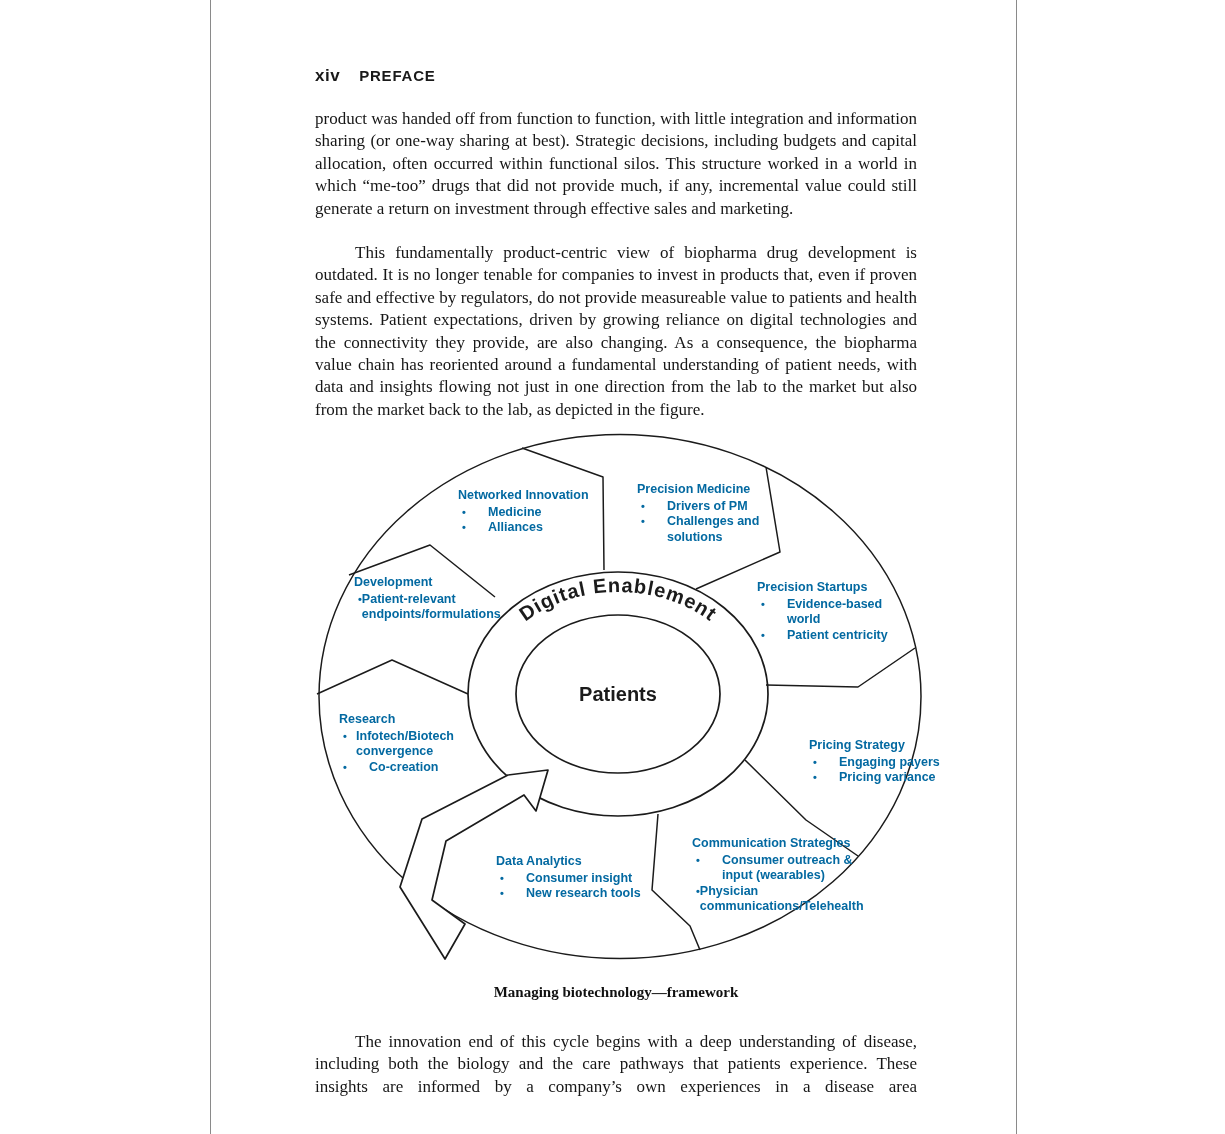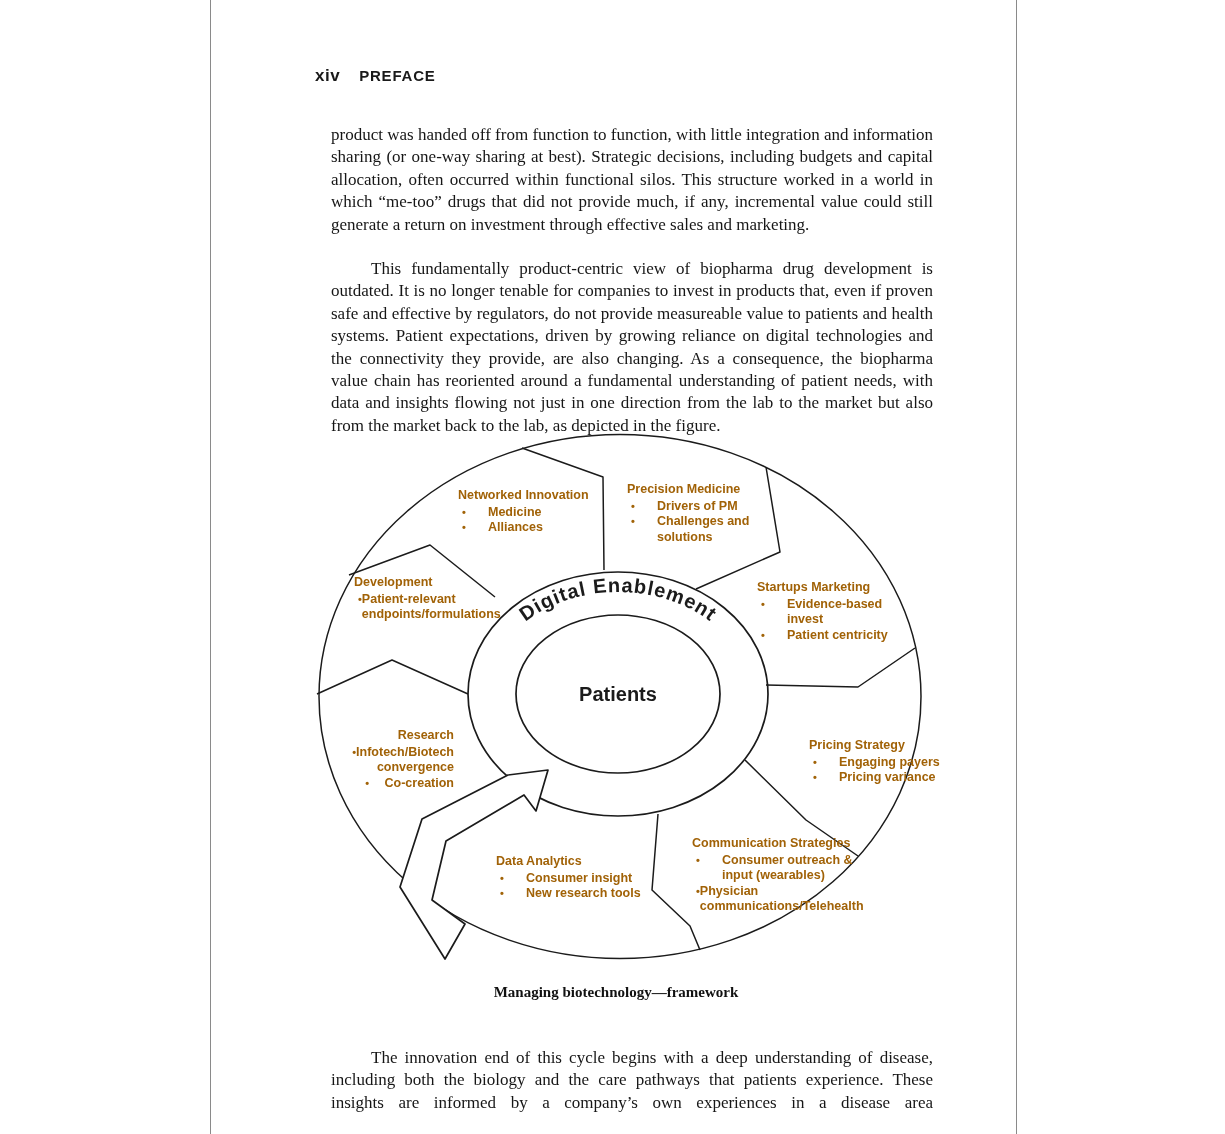--- a/index.html
+++ b/index.html
@@ -18,32 +18,32 @@
   
   #running-head{position:absolute;left:315px;top:66px;width:602px;
     font-family:"Liberation Sans", sans-serif;color:#1a1a1a;}
   #page-number{font-weight:700;font-size:17px;letter-spacing:.5px;text-align:right;}
   #running-title{font-weight:700;font-size:15px;letter-spacing:.8px;margin-left:19px;}
 
   
   .body-para{
     position:absolute;left:315px;width:602px;
     font-size:17px;line-height:22.4px;
-    text-align:justify;margin:16px;color:#161616;
+    text-align:justify;margin:0;color:#161616;
   }
   #para-1{top:108px;}
   #para-2{top:242px;text-indent:40px;}
   #para-3{top:1031px;text-indent:40px;text-align-last:justify;}
 
   
   #figure{position:absolute;left:315px;top:432px;width:610px;height:532px;}
   #figure svg{position:absolute;left:0;top:0;}
   #figure-labels{position:absolute;left:0;top:0;width:610px;height:532px;
     font-family:"Liberation Sans", sans-serif;font-weight:700;
-    font-size:12.5px;line-height:15.5px;color:#a16207;}
+    font-size:12.5px;line-height:15.5px;color:#0369a1;}
   .seg{position:absolute;}
   .seg-title{margin-bottom:1px;}
   .brow{display:flex;}
   .bdot{width:26px;padding-left:4px;font-size:11px;}
   .btxt{flex:1;}
 
   #figure-caption{
     position:absolute;left:315px;top:984px;width:602px;
     text-align:center;font-weight:700;font-size:15px;color:#111;
   }
@@ -95,36 +95,36 @@
         <div class="seg-title">Networked Innovation</div>
         <div class="brow">
           <span class="bdot">•</span>
           <span class="btxt">Medicine</span>
         </div>
         <div class="brow">
           <span class="bdot">•</span>
           <span class="btxt">Alliances</span>
         </div>
       </div>
-      <div class="seg" style="left: 312px; top: 50px; width: 140px;">
+      <div class="seg" style="left: 322px; top: 50px; width: 140px;">
         <div class="seg-title">Precision Medicine</div>
         <div class="brow">
           <span class="bdot">•</span>
           <span class="btxt">Drivers of PM</span>
         </div>
         <div class="brow">
           <span class="bdot">•</span>
           <span class="btxt">Challenges and solutions</span>
         </div>
       </div>
       <div class="seg" style="left: 442px; top: 148px; width: 150px;">
-        <div class="seg-title">Startups Marketing</div>
+        <div class="seg-title">Precision Startups</div>
         <div class="brow">
           <span class="bdot">•</span>
-          <span class="btxt">Evidence-based invest</span>
+          <span class="btxt">Evidence-based world</span>
         </div>
         <div class="brow">
           <span class="bdot">•</span>
           <span class="btxt">Patient centricity</span>
         </div>
       </div>
       <div class="seg" style="left: 458px; top: 306px; width: 150px; margin-left: 36px;">
         <div class="seg-title">Pricing Strategy</div>
         <div class="brow">
           <span class="bdot">•</span>
@@ -150,21 +150,21 @@
         <div class="seg-title">Data Analytics</div>
         <div class="brow">
           <span class="bdot">•</span>
           <span class="btxt">Consumer insight</span>
         </div>
         <div class="brow">
           <span class="bdot">•</span>
           <span class="btxt">New research tools</span>
         </div>
       </div>
-      <div class="seg" style="left: 24px; top: 296px; width: 115px; text-align: right;">
+      <div class="seg" style="left: 24px; top: 280px; width: 115px;">
         <div class="seg-title">Research</div>
         <div class="brow">
           <span class="bdot">•</span>
           <span class="btxt">Infotech/Biotech convergence</span>
         </div>
         <div class="brow">
           <span class="bdot">•</span>
           <span class="btxt">Co-creation</span>
         </div>
       </div>

